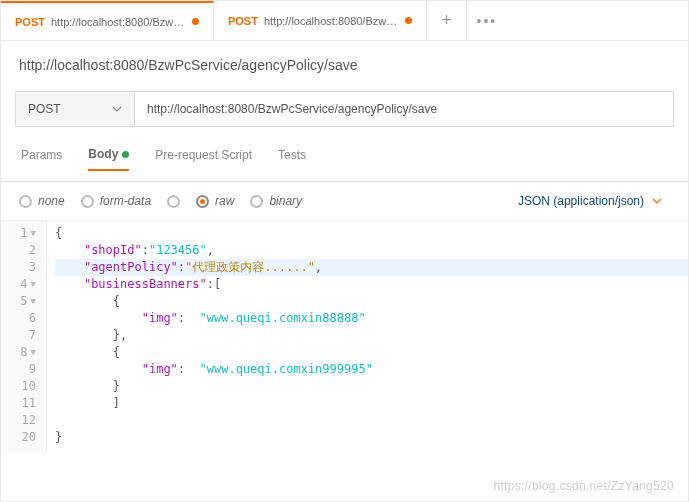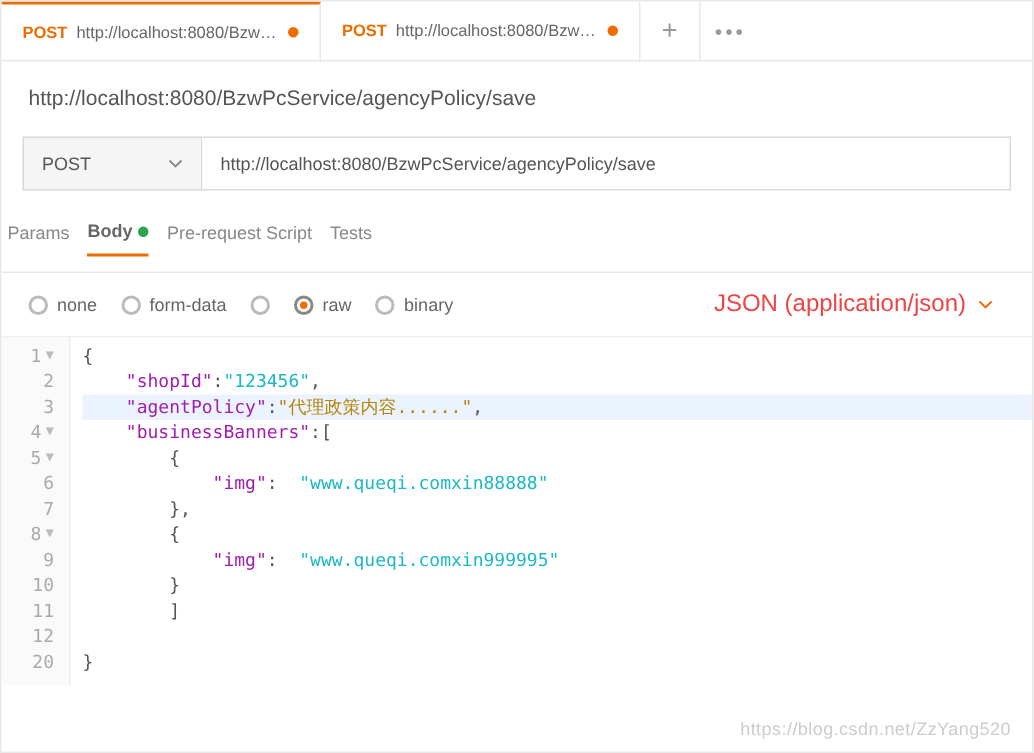--- a/index.html
+++ b/index.html
@@ -13,32 +13,32 @@
   .tab .dirty-dot { width: 7px; height: 7px; border-radius: 50%; background: #ef6c00; flex: 0 0 auto; }
   .tab-btn { width: 40px; display: flex; align-items: center; justify-content: center; color: #999; font-size: 18px; border-right: 1px solid #e8e8e8; height: 100%; cursor: pointer; }
   .tab-btn.more { font-size: 14px; letter-spacing: 2px; border-right: none; }
   
   .title-row { padding: 16px 18px 18px; color: #555; font-size: 14px; }
   
   .method-row { display: flex; margin: 0 14px 20px; }
   .method-select { display: flex; align-items: center; justify-content: space-between; width: 120px; height: 36px; border: 1px solid #d9d9d9; padding: 0 12px; background: #f5f5f5; color: #555; font-size: 12px; cursor: pointer; }
   .url-input { flex: 1; height: 36px; border: 1px solid #d9d9d9; border-left: none; padding: 0 12px; color: #555; font-size: 12px; background: #fff; outline: none; }
   
-  .sub-tabs { display: flex; gap: 12px; padding: 0 4px 10px; border-bottom: 1px solid #e8e8e8; }
+  .sub-tabs { display: flex; gap: 26px; padding: 0 20px 10px; border-bottom: 1px solid #e8e8e8; }
   .sub-tab { color: #888; font-size: 12px; padding-bottom: 8px; cursor: pointer; display: flex; align-items: center; gap: 4px; }
   .sub-tab.active { color: #666; border-bottom: 2px solid #ef6c00; font-weight: 700; }
   .count-badge { color: #2ea44f; font-size: 11px; }
   .green-dot { width: 7px; height: 7px; border-radius: 50%; background: #2ea44f; display: inline-block; }
   
   .body-type-row { display: flex; align-items: center; gap: 16px; padding: 12px 18px; border-bottom: 1px solid #eee; }
-  .radio { display: flex; align-items: center; gap: 6px; color: #666; font-size: 12px; cursor: pointer; }
+  .radio { display: flex; align-items: center; gap: 6px; color: #666; font-size: 12px; cursor: pointer; font-style: italic; }
   .radio-circle { width: 13px; height: 13px; border-radius: 50%; border: 2px solid #bbb; position: relative; background: #fff; }
   .radio.selected .radio-circle { border-color: #888; }
   .radio.selected .radio-circle::after { content: ""; position: absolute; inset: 2px; border-radius: 50%; background: #ef6c00; }
-  .json-select { margin-left: auto; color: #ef4444; font-size: 16px; display: flex; align-items: center; gap: 8px; cursor: pointer; padding-right: 8px; }
+  .json-select { margin-left: auto; color: #0c4a6e; font-size: 12px; display: flex; align-items: center; gap: 8px; cursor: pointer; padding-right: 8px; }
   .chev-down { display: inline-block; }
   .chev-down svg { width: 10px; height: 10px; display: block; }
   
   .editor { display: flex; font-family: Consolas, Menlo, monospace; font-size: 12px; line-height: 17px; height: 232px; overflow: hidden; }
   .gutter { width: 46px; text-align: right; padding: 4px 6px 0 0; color: #aaa; background: #fafafa; border-right: 1px solid #eee; user-select: none; }
   .gutter .ln { display: flex; justify-content: flex-end; align-items: center; gap: 3px; height: 17px; padding-right: 4px; }
   .gutter .fold { color: #bbb; font-size: 9px; }
   .code { flex: 1; padding: 4px 0 0 8px; white-space: pre; color: #333; }
   .code .line { height: 17px; }
   .code .line.hl { background: #eaf3ff; }

